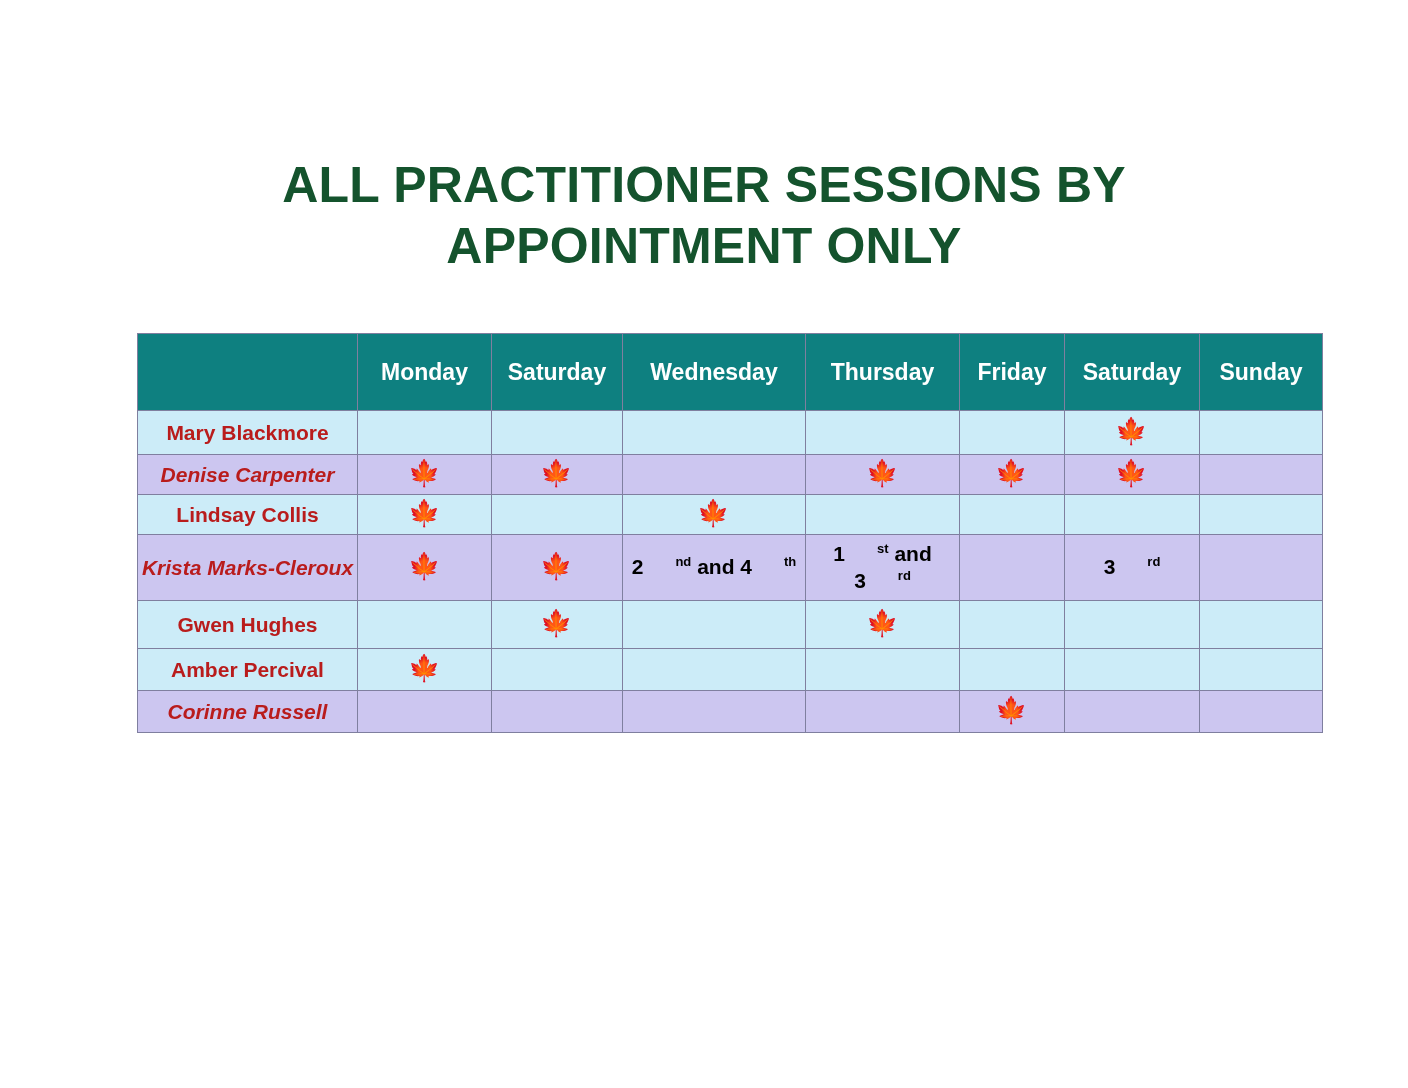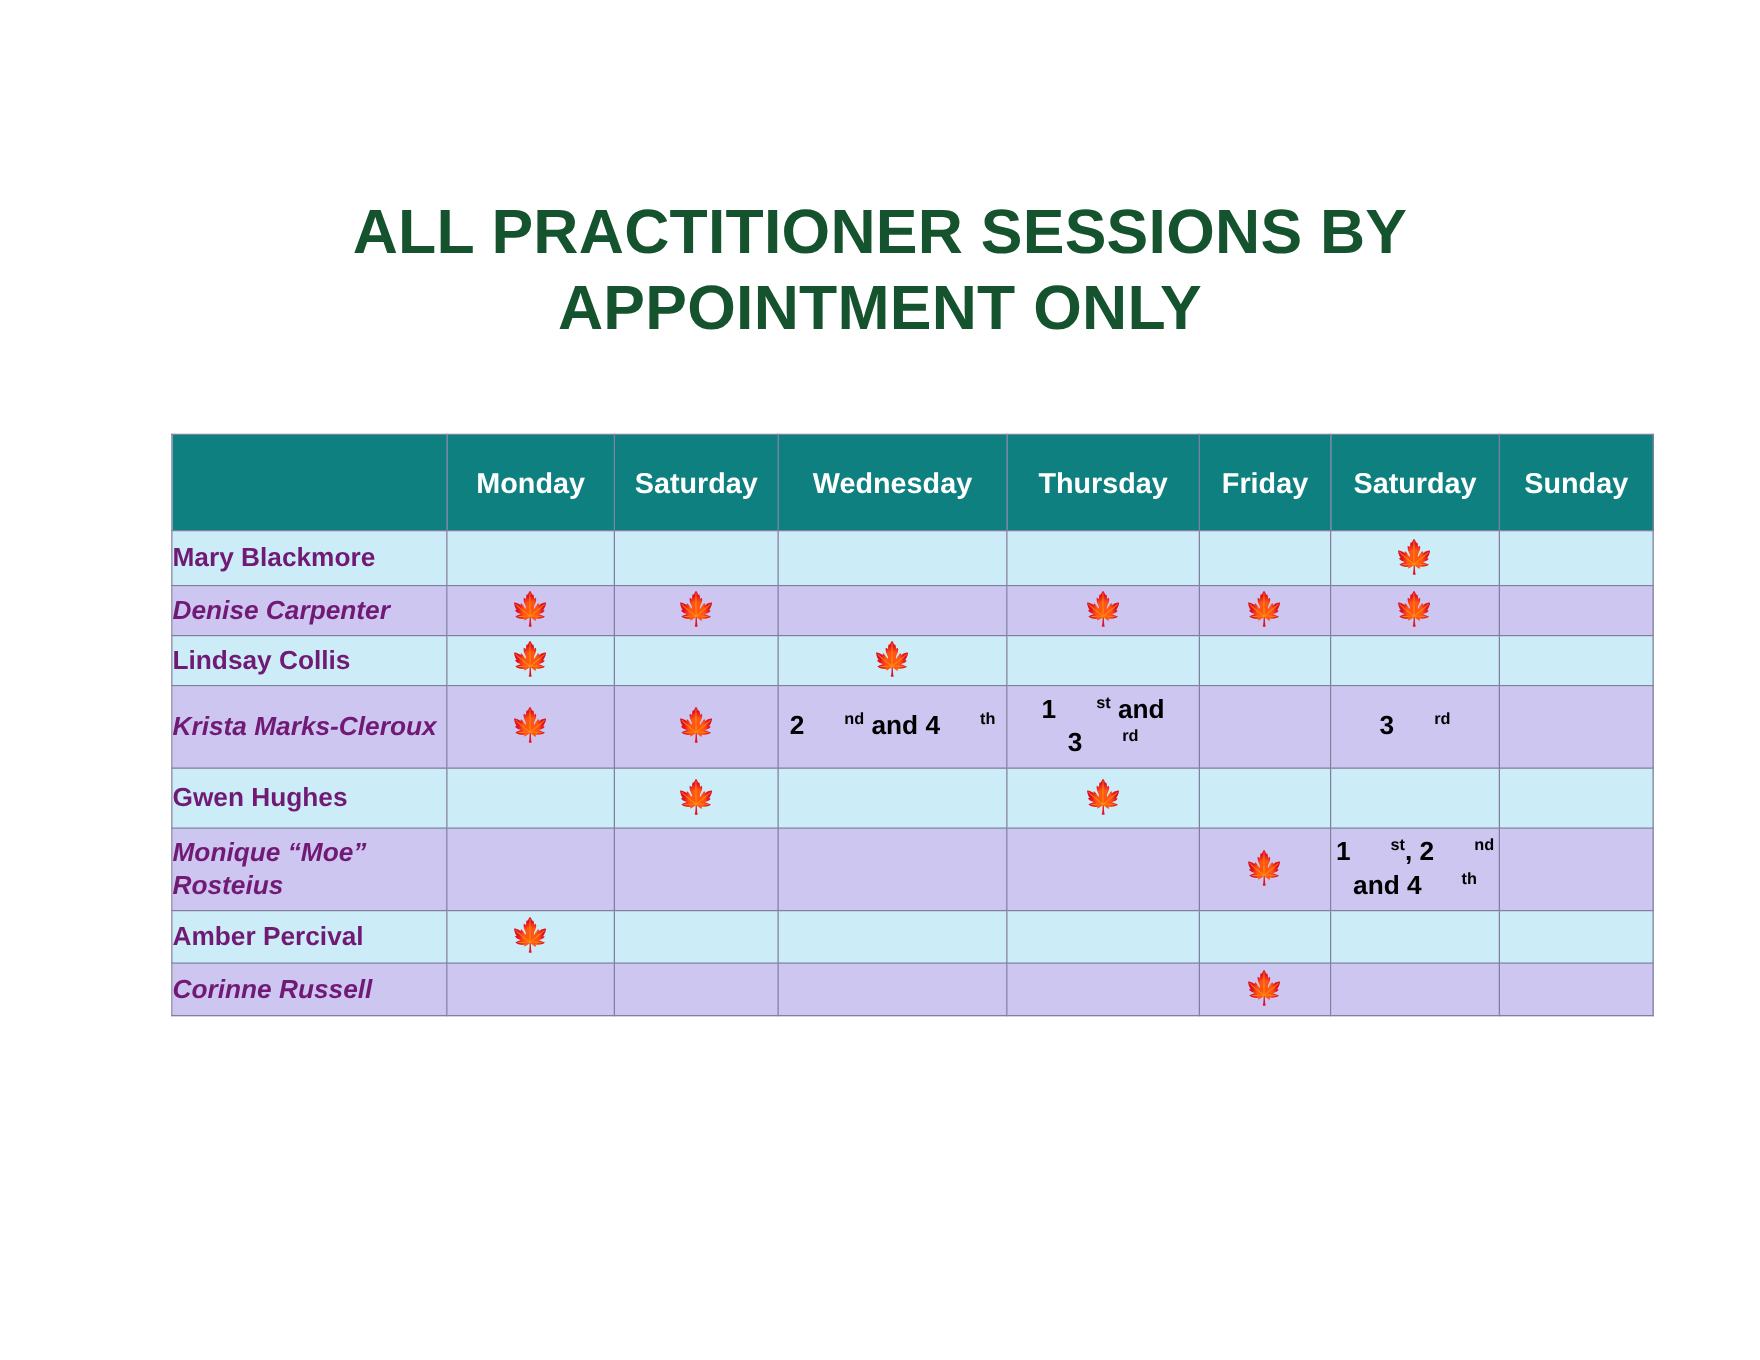--- a/index.html
+++ b/index.html
@@ -28,21 +28,21 @@
     font-weight: bold;
     color: #14532d;
     line-height: 1.22;
     letter-spacing: 0.2px;
   }
   .title .line {
     display: block;
   }
   .table-wrap {
     position: absolute;
-    top: 347px;
+    top: 333px;
     left: 126px;
     width: 1157px;
     padding-left: 11px;
   }
   table.schedule {
     border-collapse: collapse;
     width: 1157px;
     table-layout: fixed;
   }
   table.schedule th,
@@ -58,23 +58,23 @@
     font-weight: bold;
     height: 76px;
     text-align: center;
   }
   thead th.corner {
     background: #0E8080;
   }
   td.name {
     font-size: 21px;
     font-weight: bold;
-    color: #701a75;
+    color: #b91c1c;
     padding: 6px 0 6px 12px;
-    text-align: left;
+    text-align: center;
     line-height: 1.22;
   }
   td.cell {
     text-align: center;
     font-size: 21px;
     font-weight: bold;
     color: #000000;
     line-height: 1.25;
   }
   tr.row-light td { background: #CCECF8; }
@@ -185,30 +185,20 @@
           <td class="name">Gwen Hughes</td>
           <td class="cell"></td>
           <td class="cell"><span class="leaf">🍁</span></td>
           <td class="cell"></td>
           <td class="cell"><span class="leaf">🍁</span></td>
           <td class="cell"></td>
           <td class="cell"></td>
           <td class="cell"></td>
         </tr>
 
-        <tr class="row-dark r6">
-          <td class="name">Monique “Moe” Rosteius</td>
-          <td class="cell"></td>
-          <td class="cell"></td>
-          <td class="cell"></td>
-          <td class="cell"></td>
-          <td class="cell"><span class="leaf">🍁</span></td>
-          <td class="cell">1<sup>st</sup>, 2<sup>nd</sup><br>and 4<sup>th</sup></td>
-          <td class="cell"></td>
-        </tr>
 
         <tr class="row-light r7">
           <td class="name">Amber Percival</td>
           <td class="cell"><span class="leaf">🍁</span></td>
           <td class="cell"></td>
           <td class="cell"></td>
           <td class="cell"></td>
           <td class="cell"></td>
           <td class="cell"></td>
           <td class="cell"></td>

